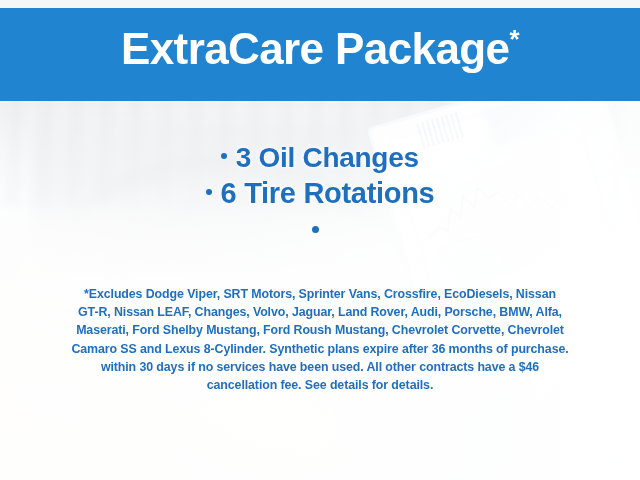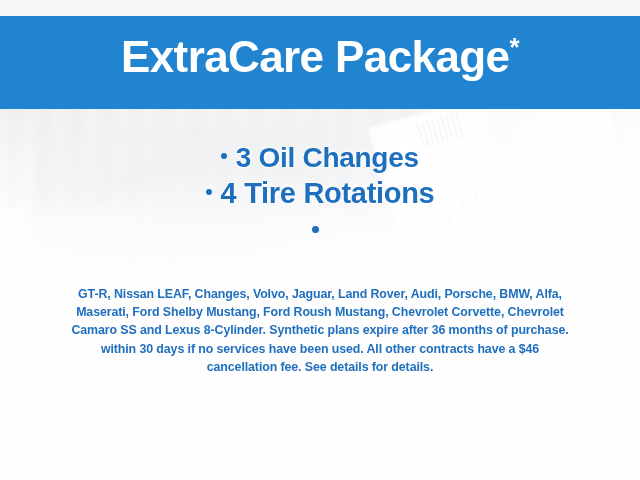--- a/index.html
+++ b/index.html
@@ -133,21 +133,21 @@
   }
   .photo-edge-right {
     position: absolute;
     left: 430px; top: 0; width: 210px; height: 387px;
     background: linear-gradient(90deg, rgba(255,255,255,0) 0%, rgba(255,255,255,0.55) 55%, rgba(255,255,255,0.80) 100%);
   }
 
   
   .header-band {
     position: absolute;
-    left: 0; top: 16px;
+    left: 0; top: 8px;
     width: 640px;
     height: 93px;
     background: #2184d0;
     z-index: 5;
   }
   .header-title {
     position: absolute;
     left: 0;
     top: 17px;
     width: 640px;
@@ -253,28 +253,29 @@
     </div>
   </div>
 
   <div class="content">
 
     <div class="benefits">
       <div class="benefit-line b1">
         <span class="dot"></span><span>3 Oil Changes</span>
       </div>
       <div class="benefit-line b2">
-        <span class="dot"></span><span>4 Tire Rotations</span>
+        <span class="dot"></span><span>6 Tire Rotations</span>
       </div>
       <div class="benefit-line b3">
         <span class="dot"></span>
       </div>
     </div>
 
     <div class="disclaimer">
+      <span class="d-line">*Excludes Dodge Viper, SRT Motors, Sprinter Vans, Crossfire, EcoDiesels, Nissan</span>
       <span class="d-line">GT-R, Nissan LEAF, Changes, Volvo, Jaguar, Land Rover, Audi, Porsche, BMW, Alfa,</span>
       <span class="d-line">Maserati, Ford Shelby Mustang, Ford Roush Mustang, Chevrolet Corvette, Chevrolet</span>
       <span class="d-line">Camaro SS and Lexus 8-Cylinder. Synthetic plans expire after 36 months of purchase.</span>
       <span class="d-line">within 30 days if no services have been used. All other contracts have a $46</span>
       <span class="d-line">cancellation fee. See details for details.</span>
     </div>
 
   </div>
 </div>
 

